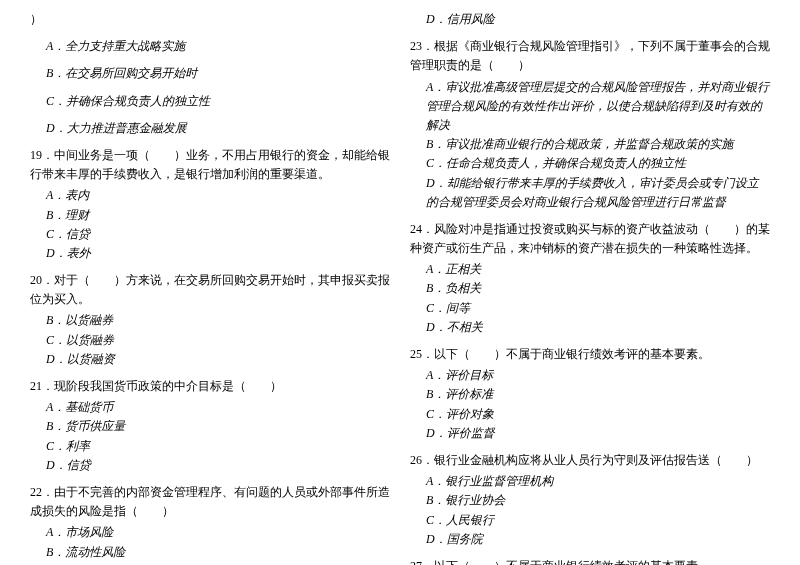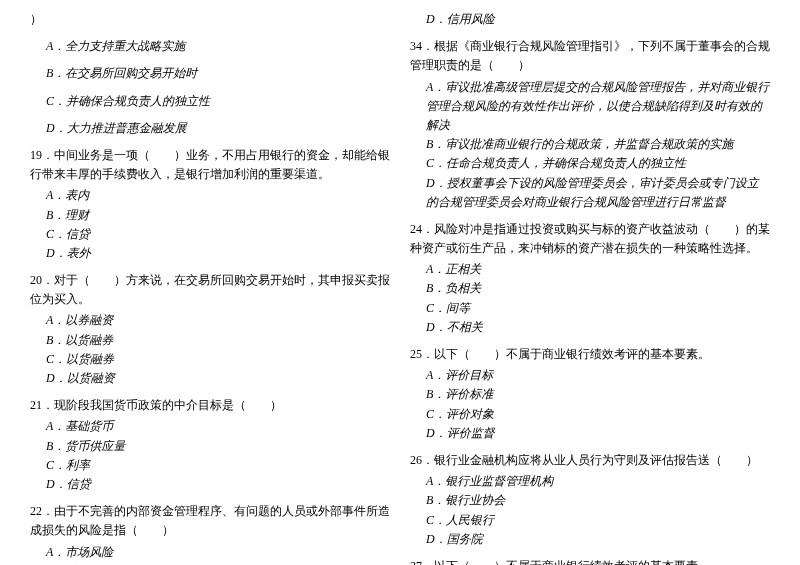--- a/index.html
+++ b/index.html
@@ -68,21 +68,20 @@
     <div class="question-block">
       <div class="question-text">19．中间业务是一项（　　）业务，不用占用银行的资金，却能给银行带来丰厚的手续费收入，是银行增加利润的重要渠道。</div>
       <div class="option">A．表内</div>
       <div class="option">B．理财</div>
       <div class="option">C．信贷</div>
       <div class="option">D．表外</div>
     </div>
 
     <div class="question-block">
       <div class="question-text">20．对于（　　）方来说，在交易所回购交易开始时，其申报买卖报位为买入。</div>
-      <div class="option">A．以券融资</div>
       <div class="option">B．以货融券</div>
       <div class="option">C．以货融券</div>
       <div class="option">D．以货融资</div>
     </div>
 
     <div class="question-block">
       <div class="question-text">21．现阶段我国货币政策的中介目标是（　　）</div>
       <div class="option">A．基础货币</div>
       <div class="option">B．货币供应量</div>
       <div class="option">C．利率</div>
@@ -98,25 +97,25 @@
 
   </div>
 
   <div class="column">
 
     <div class="question-block">
       <div class="option">D．信用风险</div>
     </div>
 
     <div class="question-block">
-      <div class="question-text">34．根据《商业银行合规风险管理指引》，下列不属于董事会的合规管理职责的是（　　）</div>
+      <div class="question-text">23．根据《商业银行合规风险管理指引》，下列不属于董事会的合规管理职责的是（　　）</div>
       <div class="option">A．审议批准高级管理层提交的合规风险管理报告，并对商业银行管理合规风险的有效性作出评价，以使合规缺陷得到及时有效的解决</div>
       <div class="option">B．审议批准商业银行的合规政策，并监督合规政策的实施</div>
       <div class="option">C．任命合规负责人，并确保合规负责人的独立性</div>
-      <div class="option">D．授权董事会下设的风险管理委员会，审计委员会或专门设立的合规管理委员会对商业银行合规风险管理进行日常监督</div>
+      <div class="option">D．却能给银行带来丰厚的手续费收入，审计委员会或专门设立的合规管理委员会对商业银行合规风险管理进行日常监督</div>
     </div>
 
     <div class="question-block">
       <div class="question-text">24．风险对冲是指通过投资或购买与标的资产收益波动（　　）的某种资产或衍生产品，来冲销标的资产潜在损失的一种策略性选择。</div>
       <div class="option">A．正相关</div>
       <div class="option">B．负相关</div>
       <div class="option">C．间等</div>
       <div class="option">D．不相关</div>
     </div>
 

